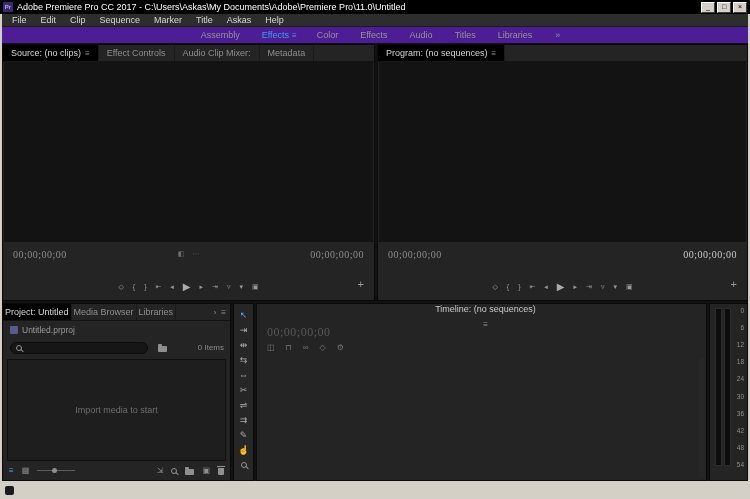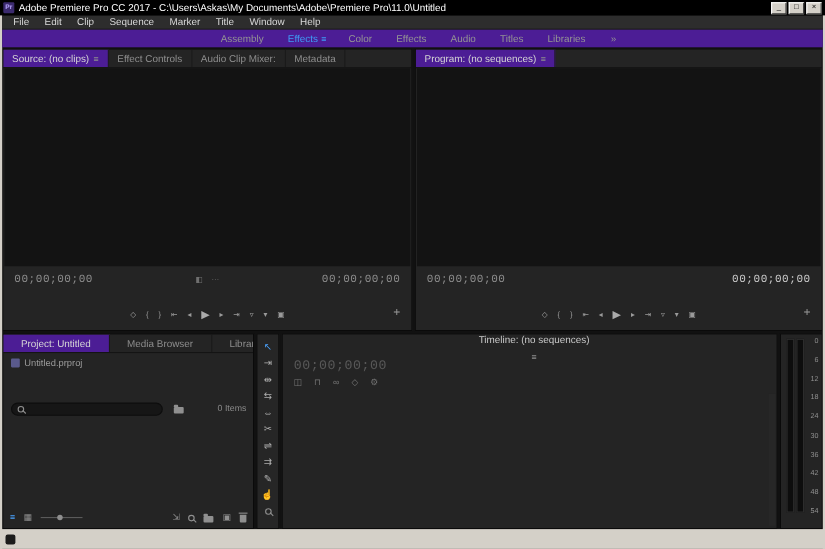--- a/index.html
+++ b/index.html
@@ -5,21 +5,21 @@
   * { box-sizing: border-box; margin: 0; padding: 0; }
   html,body { width:750px; height:499px; }
   body {
     background:#111;
     font-family:"Liberation Sans", sans-serif;
     position:relative;
     overflow:hidden;
     color:#9a9a9a;
     -webkit-font-smoothing:antialiased;
   }
-  .mono { font-family:Liberation Mono, monospace; }
+  .mono { font-family:Liberation Serif, serif; }
 
   
   .frame-left, .frame-right { position:absolute; top:0; bottom:0; width:2px; background:#d4d0c8; z-index:1; }
   .frame-left { left:0; } .frame-right { right:0; }
   .frame-bottom { position:absolute; left:0; right:0; top:481px; height:18px; background:#d4d0c8; z-index:2; }
   .status-ico { position:absolute; left:5px; top:486px; width:9px; height:9px; background:#1c1c1c; border-radius:2px; z-index:3; }
 
   
   .titlebar { position:absolute; left:0; top:0; right:0; height:14px; background:#000; display:flex; align-items:center; padding:0 3px; gap:4px; z-index:4; }
   .app-ico { width:10px; height:10px; background:#3b2a6e; color:#b9a6ff; font-size:6px; font-weight:bold; display:flex; align-items:center; justify-content:center; border-radius:1px; flex:none; }
@@ -35,21 +35,21 @@
   .wsbar { position:absolute; left:2px; right:2px; top:27px; height:16px; background:#4c1d95; display:flex; align-items:center; justify-content:center; z-index:3; }
   .ws-tab { font-size:9px; color:#949494; padding:0 11px; white-space:nowrap; }
   .ws-tab.active { color:#3f9bf5; padding-right:3px; }
   .ws-menu { color:#3f9bf5; font-size:8px; padding-right:9px; }
   .ws-overflow { color:#949494; font-size:9px; margin-left:12px; }
 
   
   .panel { position:absolute; background:#242424; border:1px solid #0a0a0a; }
   .phead { height:17px; display:flex; align-items:center; font-size:9px; color:#8e8e8e; border-bottom:1px solid #141414; overflow:hidden; }
   .ptab { padding:0 8px; border-right:1px solid #1a1a1a; height:100%; display:flex; align-items:center; gap:4px; white-space:nowrap; }
-  .ptab.active { color:#d6d6d6; background:#4c1d95; }
+  .ptab.active { color:#d6d6d6; background:#000000; }
   .pmenu { color:#8e8e8e; font-size:8px; }
 
   
   .viewer { position:absolute; left:1px; right:1px; top:17px; height:180px; background:#131313; }
   .tcrow { position:absolute; left:10px; right:10px; top:201px; height:16px; display:flex; align-items:center; justify-content:space-between; }
   .tc { font-size:10px; color:#8c8c8c; letter-spacing:0.5px; }
   .tc.bright { color:#c9c9c9; }
   .midicons { display:flex; gap:8px; color:#6f6f6f; font-size:7px; }
   .transport { position:absolute; left:0; right:0; top:228px; height:28px; display:flex; align-items:center; justify-content:center; gap:9px; }
   .tbtn { color:#9a9a9a; font-size:7px; line-height:10px; }
@@ -58,25 +58,25 @@
 
   
   .source   { left:2px;   top:44px;  width:373px; height:257px; }
   .program  { left:377px; top:44px;  width:371px; height:257px; }
   .project  { left:2px;   top:303px; width:229px; height:178px; }
   .tools    { left:233px; top:303px; width:21px;  height:178px; background:#262626; }
   .timeline { left:256px; top:303px; width:451px; height:178px; }
   .meters   { left:709px; top:303px; width:39px;  height:178px; }
 
   
-  .proj-head .ptab { padding:0 16px; }
+  .proj-head .ptab { padding:0 2px; }
   .proj-right { margin-left:auto; display:flex; gap:5px; padding-right:4px; color:#8e8e8e; font-size:8px; }
   .proj-file { position:absolute; left:7px; top:21px; display:flex; align-items:center; gap:4px; font-size:8.5px; color:#9a9a9a;justify-content:space-between; }
   .file-ico { width:8px; height:8px; background:#5a5a8c; border-radius:1px; }
-  .proj-search-row { position:absolute; left:7px; right:6px; top:37px; height:13px; display:flex; align-items:center;margin-top:24px; }
+  .proj-search-row { position:absolute; left:7px; right:6px; top:37px; height:13px; display:flex; align-items:center; }
   .search-box { width:138px; height:12px; background:#161616; border:1px solid #0d0d0d; border-radius:7px; display:flex; align-items:center; padding-left:5px; }
   .proj-count { margin-left:auto; font-size:8px; color:#8a8a8a; }
   .proj-list { position:absolute; left:4px; right:4px; top:55px; bottom:19px; background:#1e1e1e; border:1px solid #101010; display:flex; align-items:center; justify-content:center; }
   .empty-text { font-size:9px; color:#6e6e6e; }
   .proj-toolbar { position:absolute; left:6px; right:6px; bottom:2px; height:15px; display:flex; align-items:center; gap:8px; }
   .ptool { font-size:8px; color:#8f8f8f; line-height:10px; }
   .ptool.active { color:#4aa3ff; }
   .ptool-right { margin-left:auto; display:flex; align-items:center; gap:8px; }
 
   
@@ -126,21 +126,21 @@
     </div>
   </div>
 
   <div class="menubar">
     <span class="menu-item">File</span>
     <span class="menu-item">Edit</span>
     <span class="menu-item">Clip</span>
     <span class="menu-item">Sequence</span>
     <span class="menu-item">Marker</span>
     <span class="menu-item">Title</span>
-    <span class="menu-item">Window</span>
+    <span class="menu-item">Askas</span>
     <span class="menu-item">Help</span>
   </div>
 
   <div class="wsbar">
     <span class="ws-tab">Assembly</span>
     <span class="ws-tab active">Effects</span>
     <span class="ws-menu">≡</span>
     <span class="ws-tab">Color</span>
     <span class="ws-tab">Effects</span>
     <span class="ws-tab">Audio</span>
@@ -225,20 +225,23 @@
     <div class="proj-file">
       <span class="file-ico"></span>
       <span>Untitled.prproj</span>
     </div>
     <div class="proj-search-row">
       <div class="search-box">
         <span class="magnifier"></span>
       </div>
       <span class="folder-ico" style="margin-left:10px;"></span>
       <span class="proj-count">0 Items</span>
+    </div>
+    <div class="proj-list">
+      <span class="empty-text">Import media to start</span>
     </div>
     <div class="proj-toolbar">
       <span class="ptool active">≡</span>
       <span class="ptool">▦</span>
       <span class="slider"></span>
       <div class="ptool-right">
         <span class="ptool">⇲</span>
         <span class="magnifier"></span>
         <span class="folder-ico"></span>
         <span class="ptool">▣</span>

